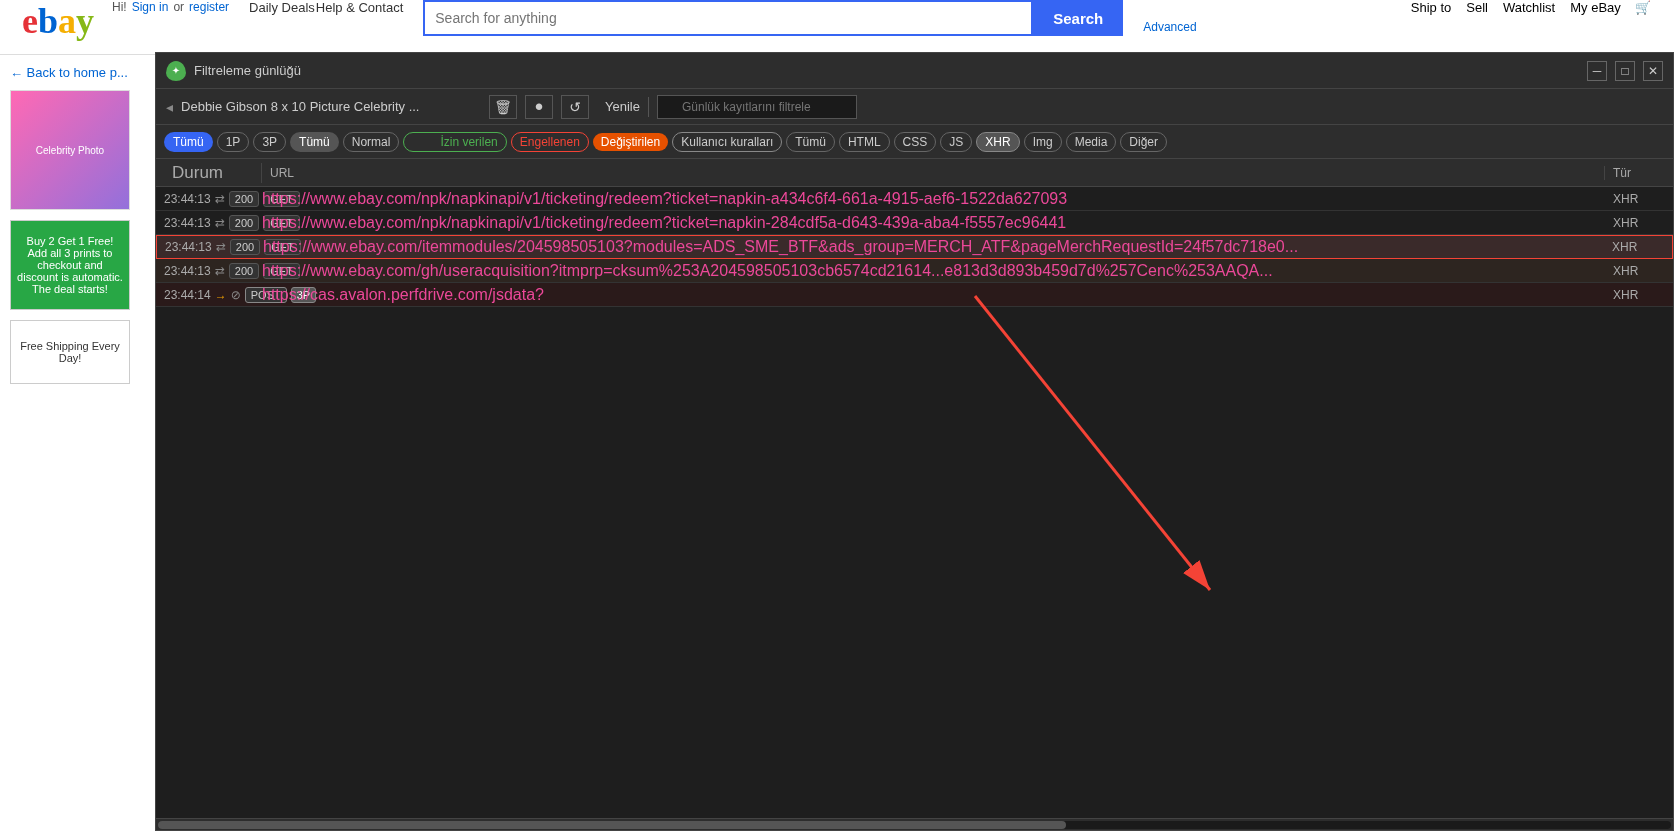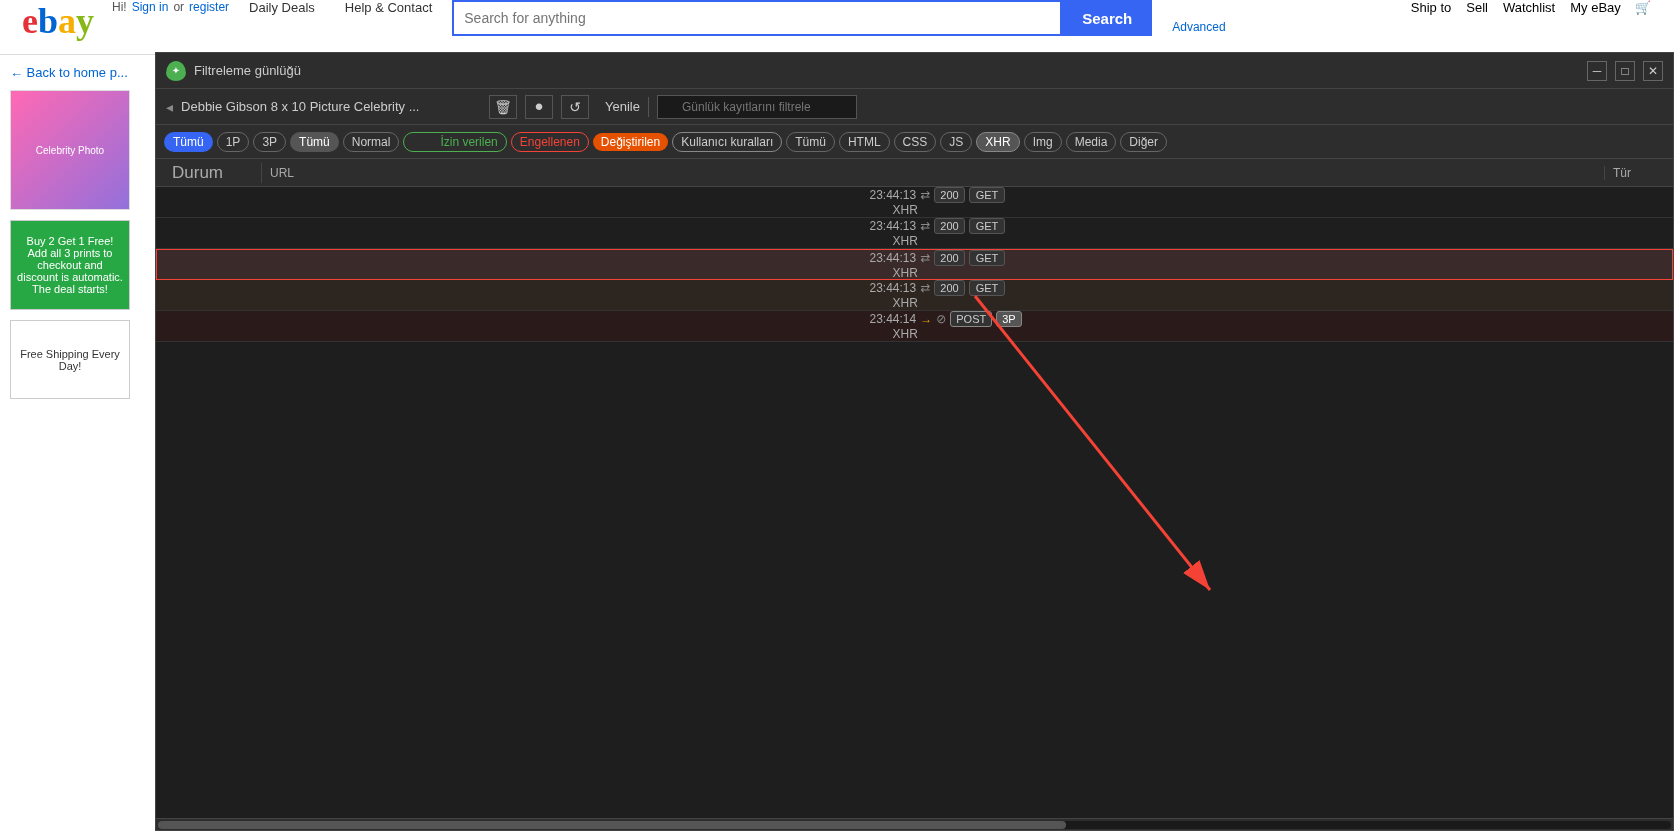--- a/index.html
+++ b/index.html
@@ -24,21 +24,21 @@
       color: #e53238;
       font-family: Georgia, serif;
       margin-right: 8px;
     }
     .ebay-logo span:nth-child(1) { color: #e53238; }
     .ebay-logo span:nth-child(2) { color: #0064d2; }
     .ebay-logo span:nth-child(3) { color: #f5af02; }
     .ebay-logo span:nth-child(4) { color: #86b817; }
     .header-links { font-size: 12px; color: #555; display: flex; gap: 5px; align-items: center; }
     .header-links a { color: #0064d2; text-decoration: none; }
-    .header-nav { display: flex; gap: 30px; font-size: 13px; color: #333; margin-left: 10px; }
+    .header-nav { display: flex; gap: 1px; font-size: 13px; color: #333; margin-left: 10px; }
     .header-nav span { cursor: pointer; }
     .search-bar-container { flex: 1; display: flex; margin: 0 10px; max-width: 700px; }
     .search-bar { flex: 1; border: 2px solid #3665f3; height: 36px; padding: 0 10px; font-size: 14px; outline: none; }
     .search-btn {
       background: #3665f3;
       color: #fff;
       border: none;
       padding: 0 20px;
       height: 36px;
       font-size: 15px;
@@ -67,21 +67,21 @@
     }
     .promo-box {
       width: 120px; height: 90px;
       background: #28a745;
       border: 1px solid #ccc;
       margin-bottom: 10px;
       display: flex; align-items: center; justify-content: center;
       font-size: 11px; color: #fff; text-align: center; padding: 5px;
     }
     .promo-box2 {
-      width: 120px; height: 79px;
+      width: 120px; height: 64px;
       background: #fff;
       border: 1px solid #ccc;
       margin-bottom: 10px;
       display: flex; align-items: center; justify-content: center;
       font-size: 11px; color: #333; text-align: center; padding: 5px;
     }
 
     
     .right-content {
       position: absolute;
@@ -262,25 +262,24 @@
     }
     .th-durum { width: 90px; color: #aaa; font-size: 17px; border-right: 1px solid #444; padding-right: 5px; margin-left: 8px; }
     .th-url { flex: 1; color: #aaa; font-size: 12px; padding-left: 8px; border-right: 1px solid #444; }
     .th-tur { width: 60px; color: #aaa; font-size: 12px; padding-left: 8px; }
 
     
     .table-body { flex: 1; overflow-y: auto; }
     .table-row {
       display: flex;
       align-items: center;
-      height: 31px;
+      height: 24px;
       padding: 0 8px;
       border-bottom: 1px solid #333;
       cursor: pointer;
-      flex-direction: column;
     }
     .table-row.selected { background: #3a2a2a; border: 1px solid #f44336; }
     .table-row.highlighted { background: #2d2520; }
     .row-durum { width: 90px; display: flex; align-items: center; gap: 4px; color: #aaa; font-size: 12px; flex-shrink: 0; }
     .row-url { flex: 1; color: #ec4899; font-size: 16px; white-space: nowrap; overflow: hidden; text-overflow: ellipsis; padding: 0 8px; }
     .row-tur { width: 60px; color: #aaa; font-size: 12px; padding-left: 8px; flex-shrink: 0; }
     .status-badge {
       background: #333;
       border: 1px solid #555;
       color: #ccc;

